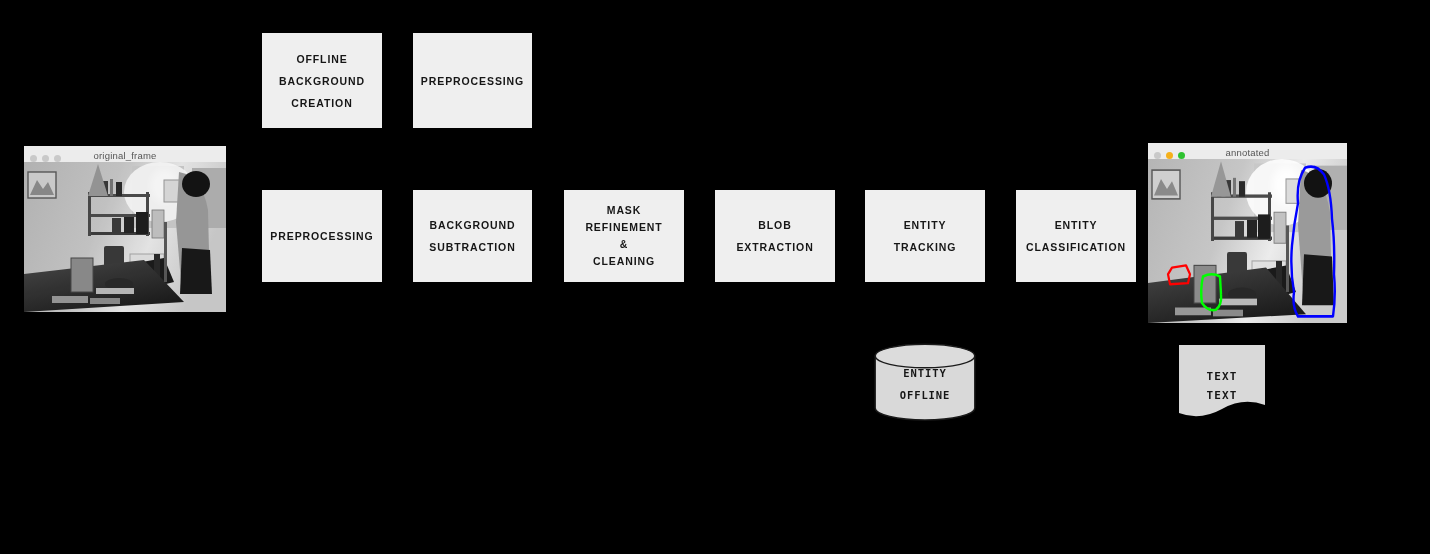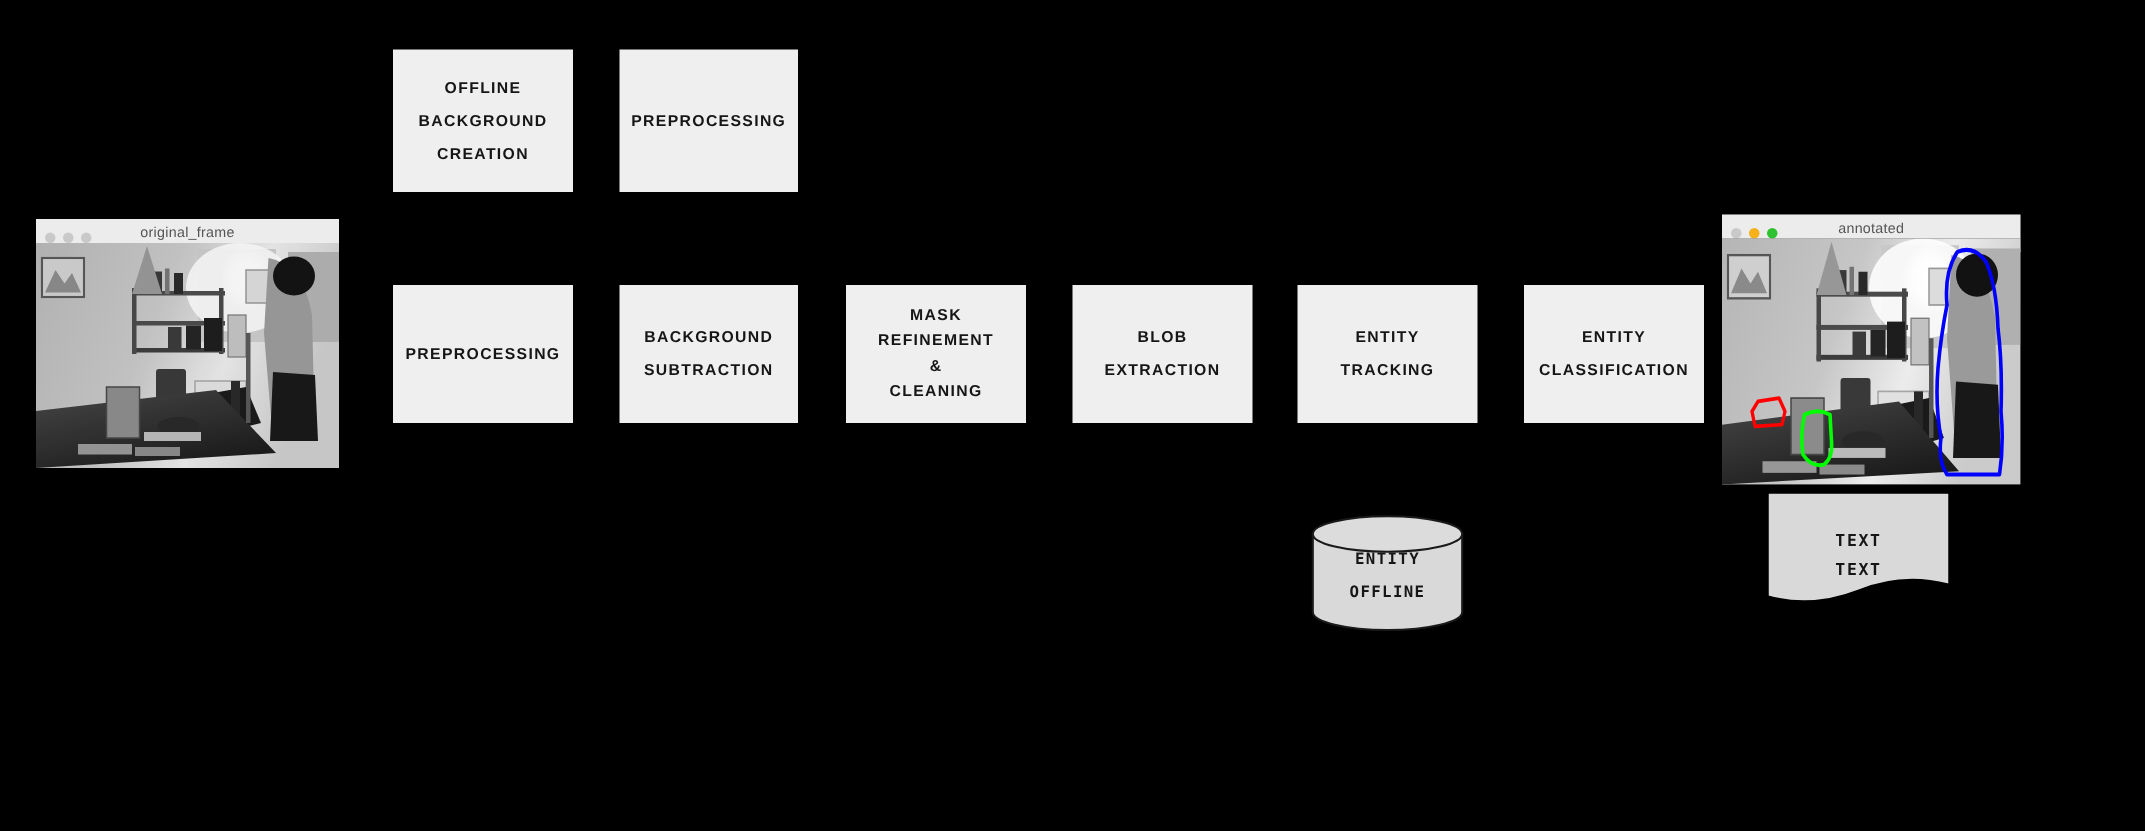--- a/index.html
+++ b/index.html
@@ -227,21 +227,21 @@
     <svg viewBox="0 0 102 78" preserveAspectRatio="none">
       <path d="M1.2 13 L1.2 65 A49.8 12 0 0 0 100.8 65 L100.8 13 Z" fill="#d9d9d9" stroke="#1a1a1a" stroke-width="1.4"></path>
       <ellipse cx="51" cy="13" rx="49.8" ry="11.8" fill="#dcdcdc" stroke="#1a1a1a" stroke-width="1.4"></ellipse>
     </svg>
     <div class="cyl-label">
       <span class="line">ENTITY</span>
       <span class="line">OFFLINE</span>
     </div>
   </div>
 
-  <div class="doc" id="document" style="left: 1179px; top: 329px; width: 120px; height: 76px;">
+  <div class="doc" id="document" style="left: 1179px; top: 345px; width: 86px; height: 76px;">
     <svg viewBox="0 0 102 76" preserveAspectRatio="none">
       <path d="M0 0 L102 0 L102 60 Q76 52 51 64 Q25 76 0 68 Z" fill="#d9d9d9"></path>
     </svg>
     <div class="doc-label">
       <span class="line">TEXT</span>
       <span class="line">TEXT</span>
     </div>
   </div>
 
   <div class="viewer" id="win-1" style="left: 1148px; top: 143px; width: 199px; height: 180px;">

